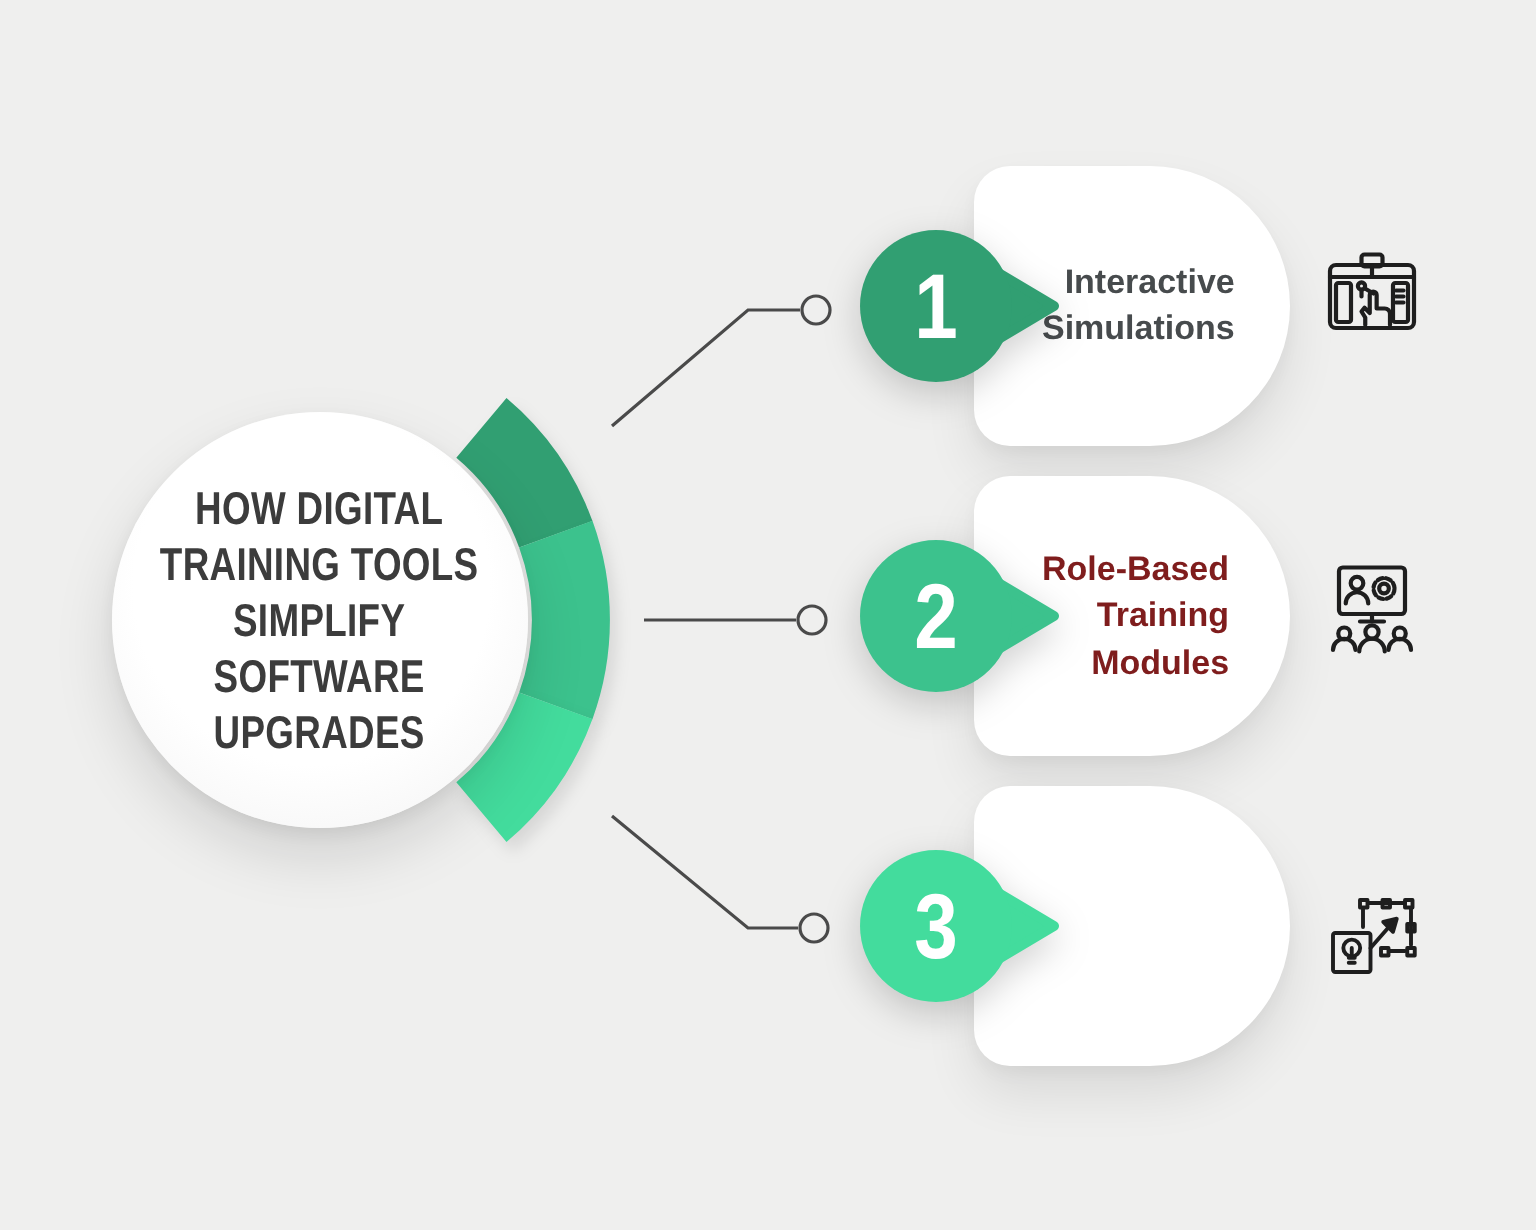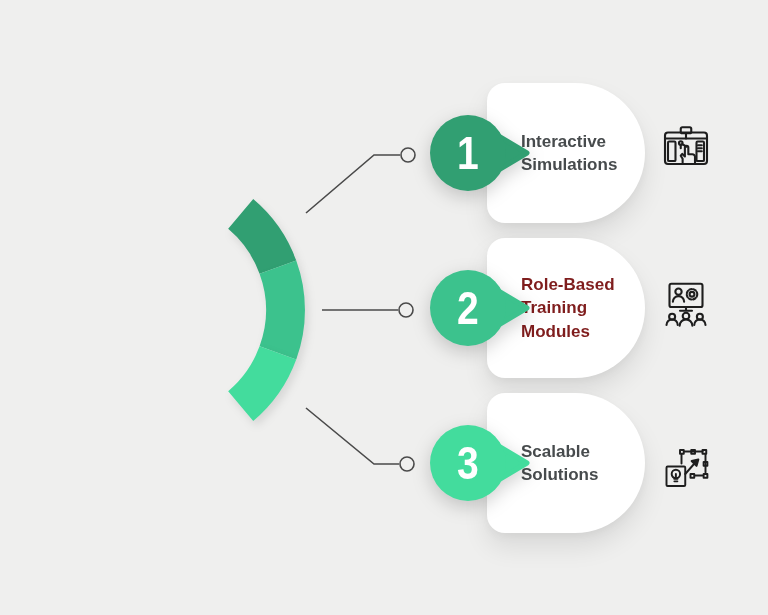--- a/index.html
+++ b/index.html
@@ -23,21 +23,21 @@
   }
   
   .card{
     position:absolute;left:487px;width:158px;height:140px;background:#ffffff;
     border-radius:18px 70px 70px 18px;
     box-shadow:0 14px 26px rgba(0,0,0,0.09), 0 4px 8px rgba(0,0,0,0.04);
     z-index:2;
   }
   .card .label{
     position:absolute;left:34px;top:50%;transform:translateY(-50%);
-    font-size:17px;line-height:1.38;font-weight:600;white-space:pre-line;
+    font-size:17px;line-height:1.38;font-weight:600;white-space:pre-line;text-align:right;
   }
   .badge{
     position:absolute;left:-57px;top:30px;width:105px;height:80px;z-index:3;
     filter:drop-shadow(0 6px 9px rgba(0,0,0,0.18));
   }
   .badge svg{position:absolute;left:0;top:0;}
   .badge .num{
     position:absolute;left:0;top:0;width:76px;height:80px;
     display:flex;align-items:center;justify-content:center;
     font-size:46px;font-weight:700;transform:scaleX(0.85);
@@ -61,20 +61,27 @@
       <path d="M322 310 H398"></path>
       <path d="M306 408 L374 464 H399"></path>
       <g fill="#EFEFEE">
         <circle cx="408" cy="155" r="7"></circle>
         <circle cx="406" cy="310" r="7"></circle>
         <circle cx="407" cy="464" r="7"></circle>
       </g>
     </g>
   </svg>
 
+  <div class="hero">
+    <div class="hero-title" style="color: rgb(60, 60, 60);">HOW DIGITAL
+TRAINING TOOLS
+SIMPLIFY
+SOFTWARE
+UPGRADES</div>
+  </div>
 
   <div class="card" style="top:83px">
     <div class="badge">
       <svg width="105" height="80" viewBox="0 0 105 80">
         <g fill="#319F72">
           <path d="M60 18 L97 40 L60 62 Z" stroke-width="5" stroke-linejoin="round" stroke="#319F72"></path>
           <circle cx="38" cy="40" r="38"></circle>
         </g>
       </svg>
       <span class="num" style="color: rgb(255, 255, 255);">1</span>
@@ -101,22 +108,20 @@
   <div class="card" style="top:393px">
     <div class="badge">
       <svg width="105" height="80" viewBox="0 0 105 80">
         <g fill="#43DC9D">
           <path d="M60 18 L97 40 L60 62 Z" stroke-width="5" stroke-linejoin="round" stroke="#43DC9D"></path>
           <circle cx="38" cy="40" r="38"></circle>
         </g>
       </svg>
       <span class="num" style="color: rgb(255, 255, 255);">3</span>
     </div>
-    <div class="label" style="color: rgb(71, 75, 77);">Scalable
-Solutions</div>
   </div>
 
   <div class="step-icon" style="top:125px">
     <svg width="48" height="48" viewBox="0 0 64 64">
       <g fill="none" stroke-width="2.8" stroke-linecap="round" stroke-linejoin="round" stroke="#1E1E1E">
         <rect x="4" y="10" width="56" height="42" rx="4"></rect>
         <path d="M4 18 H60"></path>
         <rect x="25" y="3" width="14" height="8" rx="2"></rect>
         <path d="M32 11 V18"></path>
         <rect x="8" y="22" width="10" height="26" rx="1.5"></rect>

